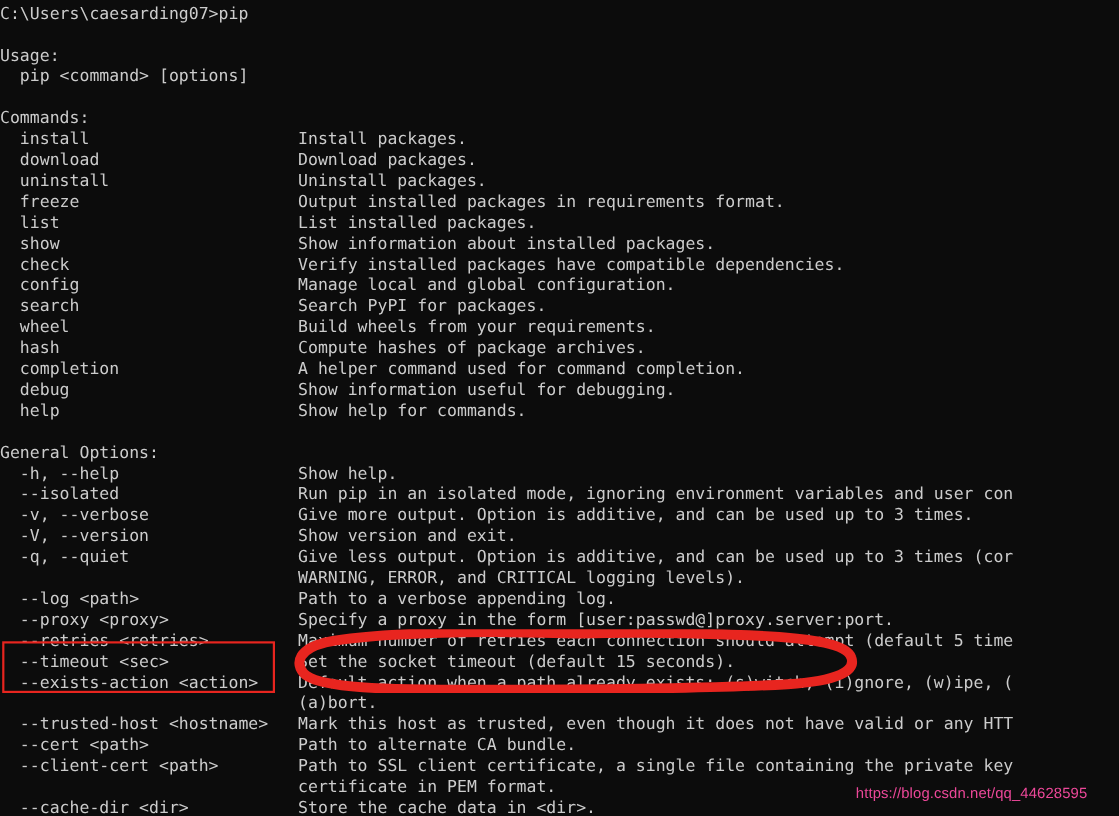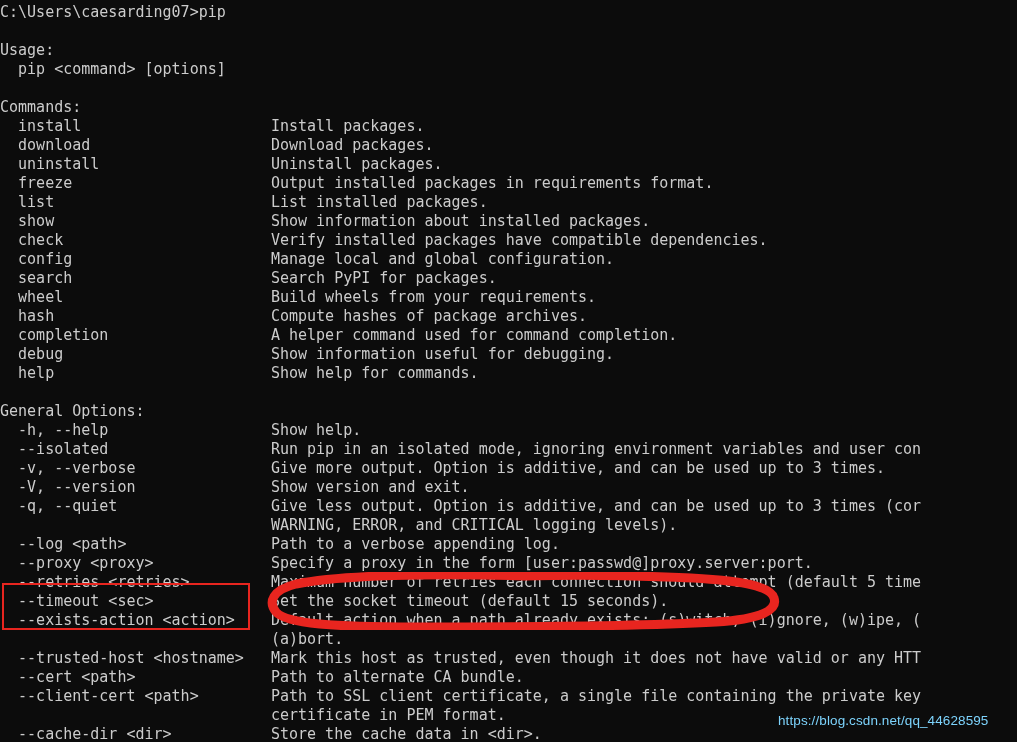--- a/index.html
+++ b/index.html
@@ -60,21 +60,21 @@
     height: 58px;
   }
   
   #watermark {
     position: absolute;
     left: 760px;
     top: 713px;
     font-family: "Liberation Sans", "DejaVu Sans", sans-serif;
     font-size: 13.5px;
     line-height: 16px;
-    color: #7dd3fc;
+    color: #ec4899;
     white-space: nowrap;
     letter-spacing: 0.1px;
     padding-left: 18px;
   }
 </style>
 </head>
 <body>
 
 <div id="terminal">
 

